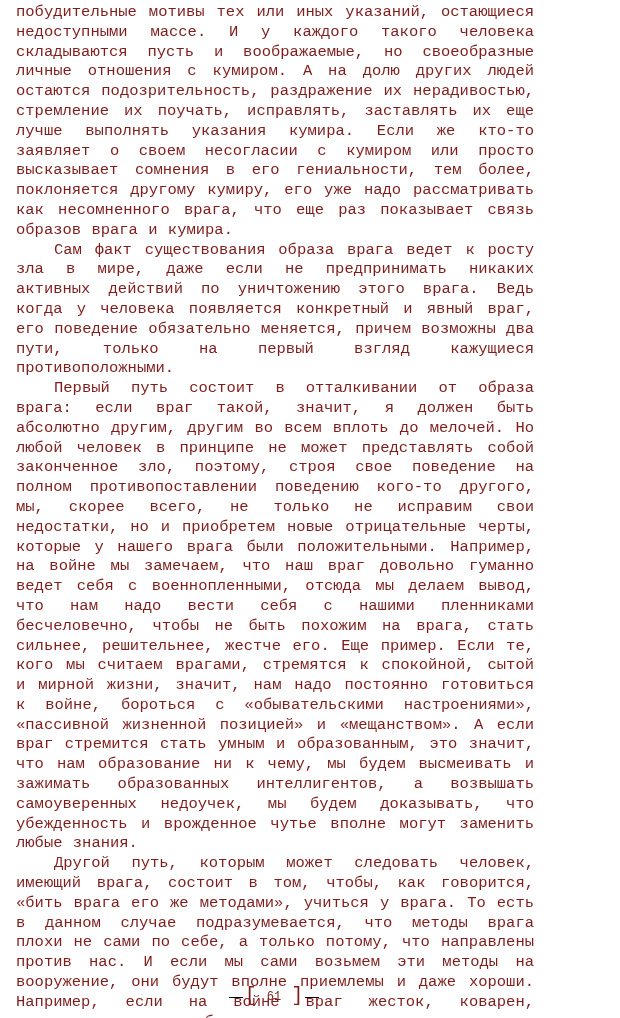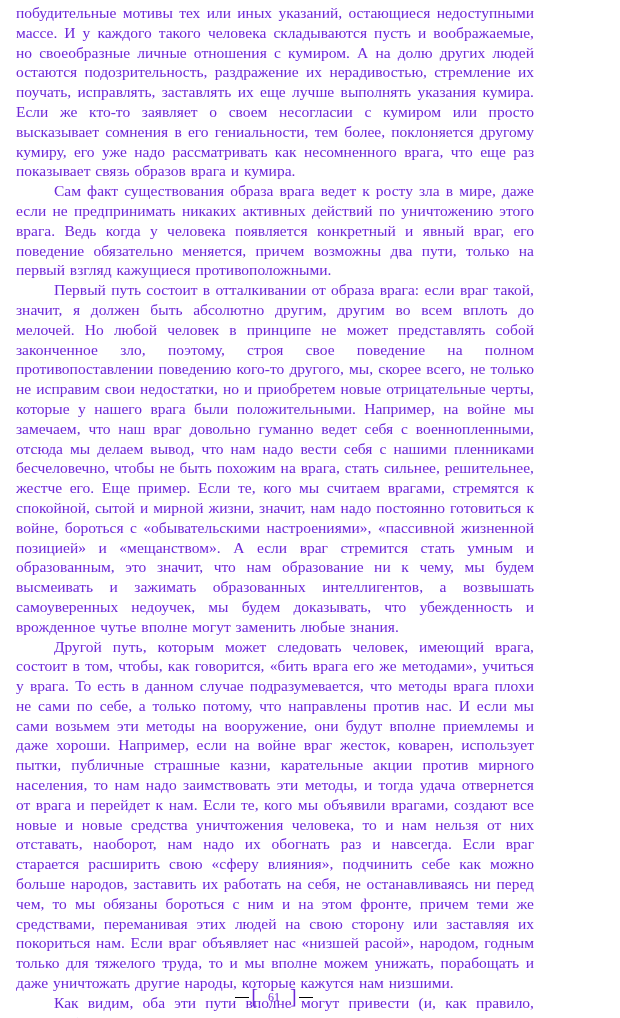--- a/index.html
+++ b/index.html
@@ -6,22 +6,22 @@
     margin: 0;
     padding: 0;
     background: #ffffff;
   }
   .page {
     position: relative;
     width: 548px;
     height: 1018px;
     background: #ffffff;
     overflow: hidden;
-    font-family: Liberation Serif, serif;
-    color: #6d28d9;
+    font-family: Liberation Mono, monospace;
+    color: #7f1d1d;
   }
   .text-block {
     padding: 3px 14px 0 16px;
   }
   .text-block p {
     margin: 0;
     padding: 0;
     font-size: 15.5px;
     line-height: 19.8px;
     text-align: justify;

